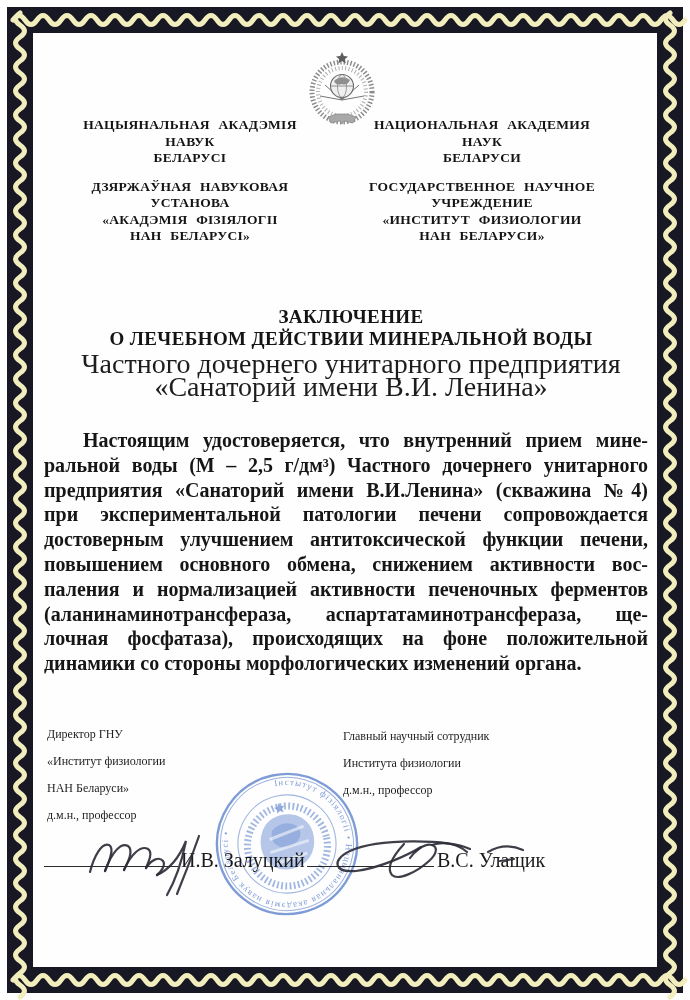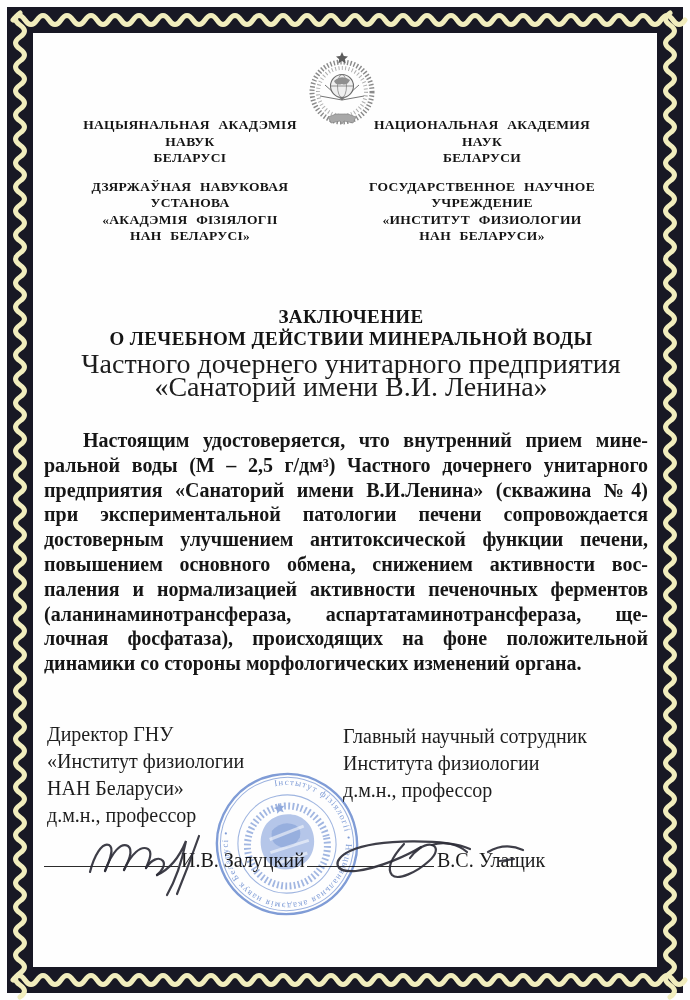--- a/index.html
+++ b/index.html
@@ -31,21 +31,21 @@
   
   .body-block{position:absolute; left:44px; top:428px; width:604px; z-index:2;}
   .body-line{
     font-weight:bold; font-size:20px; line-height:24.8px; color:#161616;
     text-align:justify; text-align-last:justify; white-space:nowrap;
   }
   .body-line.first{text-indent:39px;}
   .body-line.last{text-align-last:left; white-space:normal;}
 
   
-  .role{position:absolute; z-index:3; font-size:20px; line-height:27px; color:#1d1d1d;}
+  .role{position:absolute; z-index:3; font-size:12px; line-height:27px; color:#1d1d1d;}
   .role-left{left:47px; top:721px; width:270px;}
   .role-right{left:343px; top:723px; width:300px;}
   .sig-line{position:absolute; z-index:3; height:0; border-bottom:1.6px solid #2b2b2b;}
   .sig-line-left{left:44px; top:866px; width:134px;}
   .sig-line-right{left:307px; top:866px; width:127px;}
   .sig-name{position:absolute; z-index:4; font-size:20px; color:#1b1b1b;}
   .sig-name-left{left:181px; top:849px;}
   .sig-name-right{left:437px; top:849px;}
 
   

